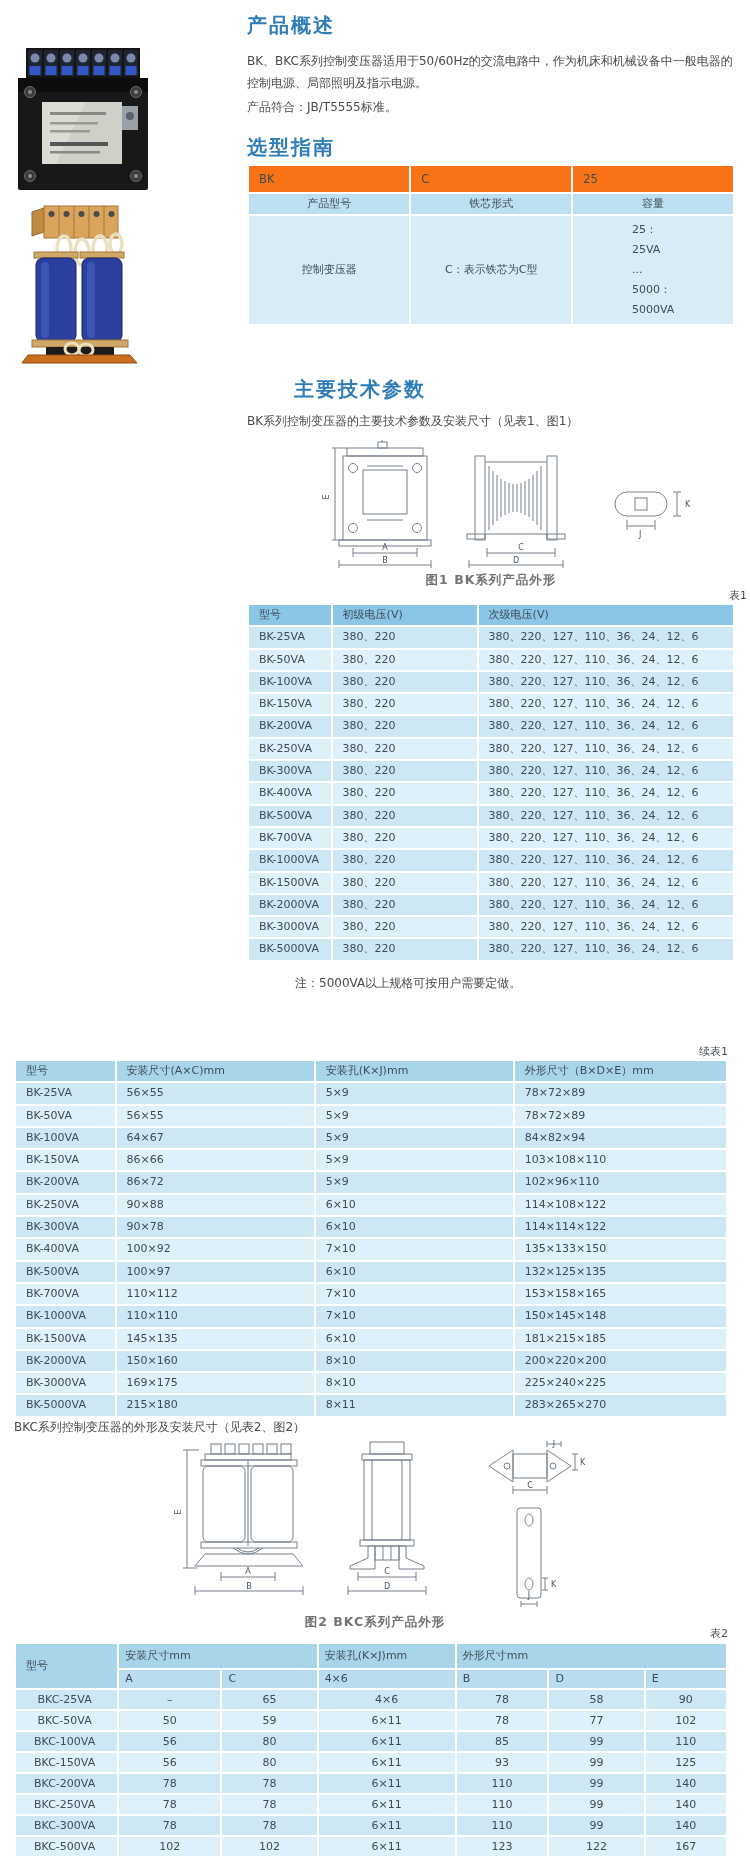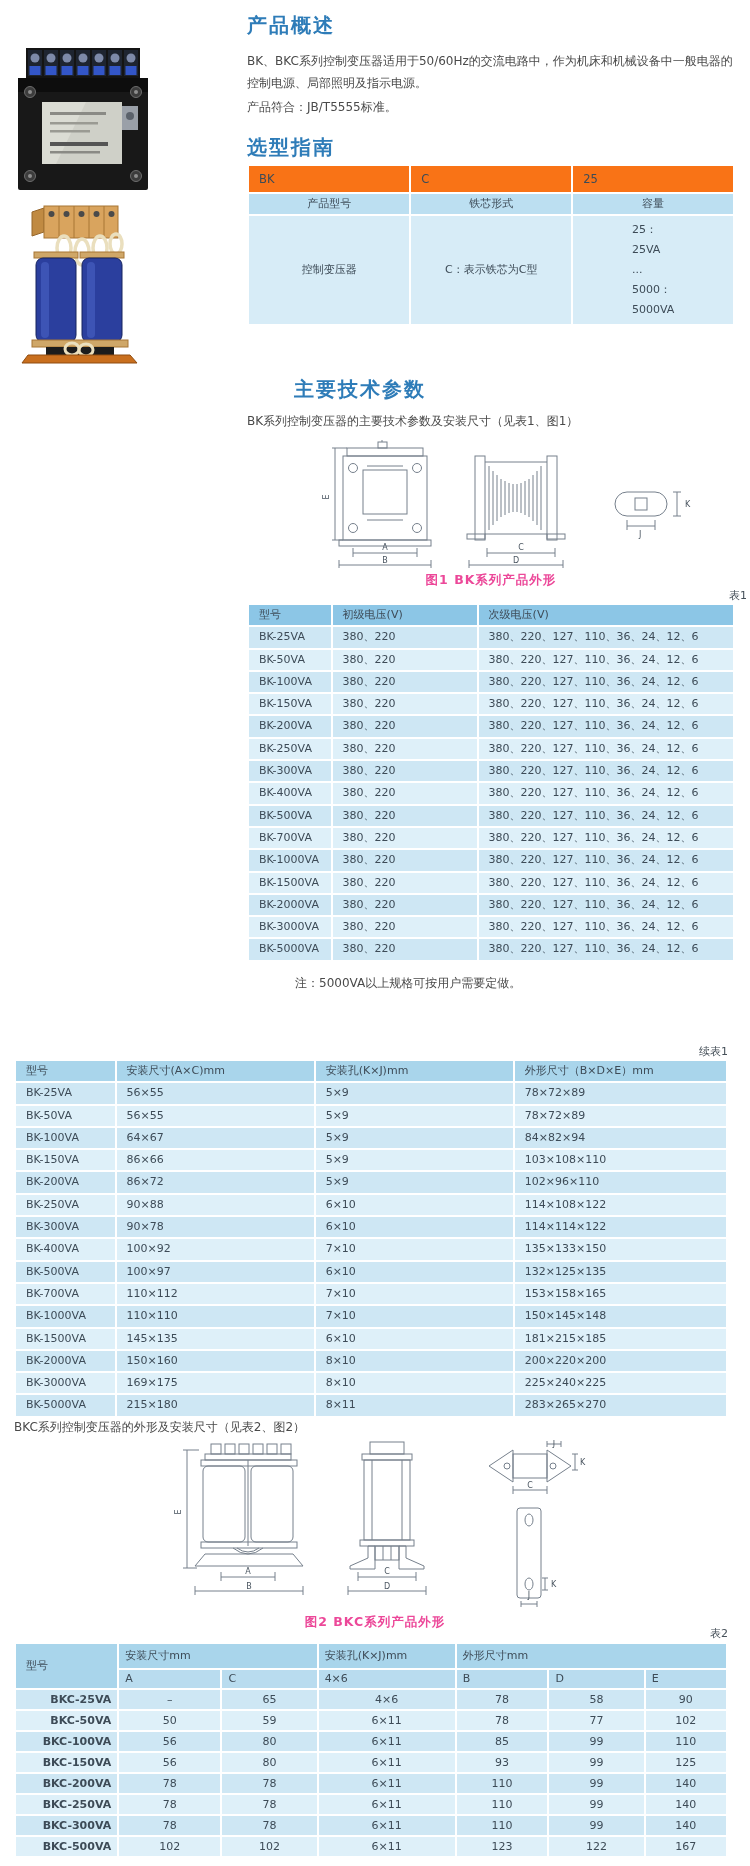--- a/index.html
+++ b/index.html
@@ -8,21 +8,21 @@
     position:relative; background:#ffffff; overflow:hidden;
     font-family:"DejaVu Sans","Liberation Sans",sans-serif;
     color:#474747;
   }
   .abs { position:absolute; }
   .sec-heading {
     color:#2e7cb8; font-size:20px; font-weight:bold; letter-spacing:2px;
   }
   .body-text { font-size:12px; line-height:22px; color:#4a4a4a; }
   .fig-caption {
-    font-size:12.5px; font-weight:bold; color:#ec4899; text-align:center; letter-spacing:1px;
+    font-size:12.5px; font-weight:bold; color:#737373; text-align:center; letter-spacing:1px;
   }
   .tbl-label { font-size:11px; color:#454f58; text-align:right; }
 
   table { border-collapse:separate; border-spacing:2px; width:100%; table-layout:fixed; }
   th, td {
     font-size:11px; color:#3d4b57; font-weight:normal;
     padding:3px 10px; line-height:1.3; overflow:hidden; white-space:nowrap;
   }
 
   
@@ -36,21 +36,21 @@
   .t1 thead th { background:#8cc6e6; }
   .cont thead th { background:#a9d5eb; }
   .dt tbody tr:nth-child(odd) td  { background:#cee7f4; }
   .dt tbody tr:nth-child(even) td { background:#def0f9; }
   .t1 td, .cont td { text-align:left; height:19px; }
 
   .t2 th, .t2 td { text-align:center; padding:2px 6px; }
   .t2 tr.grp th { background:#a9d5eb; height:24px; }
   .t2 tr.sub th { background:#b9dcef; height:15px; }
   .t2 th.model { background:#a9d5eb; text-align:left; padding-left:10px; vertical-align:middle; }
-  .t2 td:first-child { text-align:right; padding-left:2px;font-weight:bold; }
+  .t2 td:first-child { text-align:center; padding-left:2px; }
   .t2 td { height:19px; }
 
   svg text { font-family:"DejaVu Sans","Liberation Sans",sans-serif; }
 </style>
 </head>
 <body>
 
 <div class="abs" style="left:16px; top:46px;">
   <svg width="134" height="146" viewBox="0 0 134 146">
     <rect x="10" y="2" width="114" height="30" fill="#141414"></rect>

